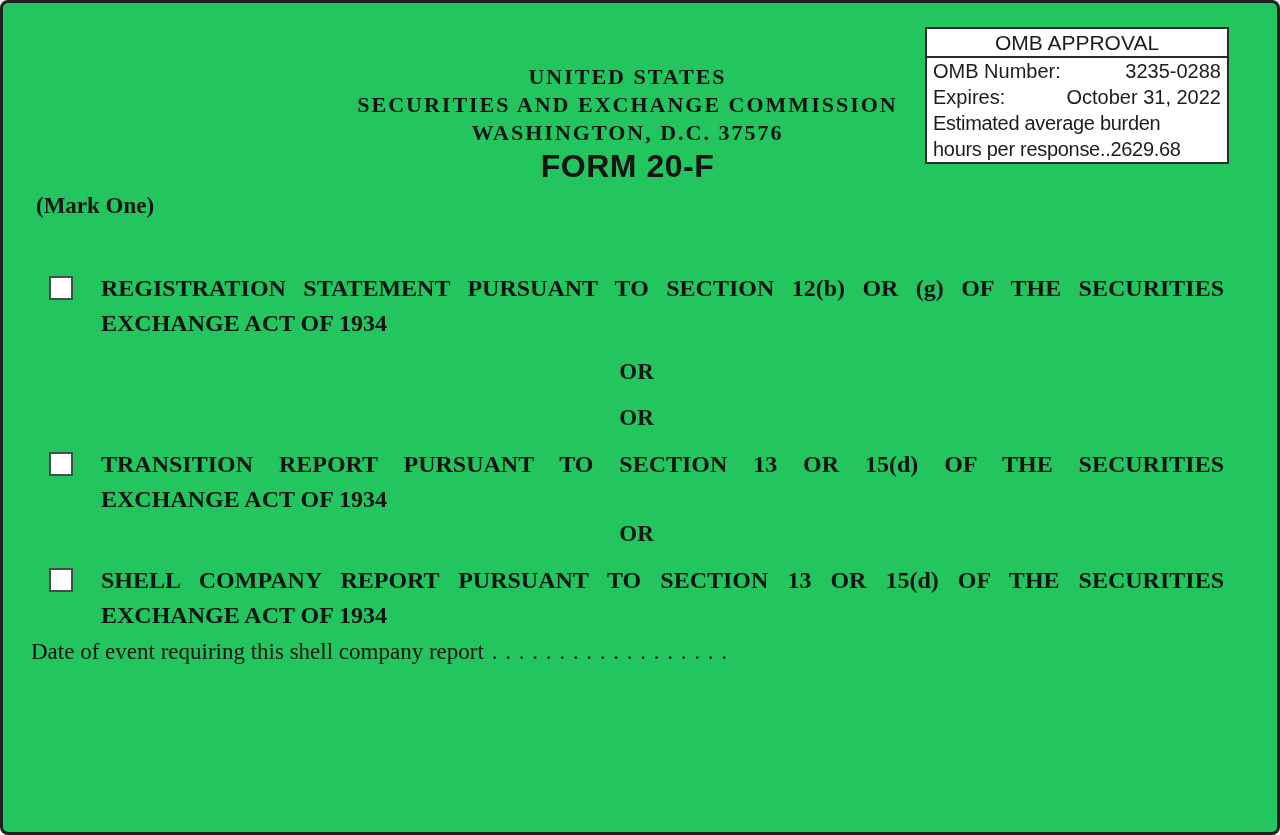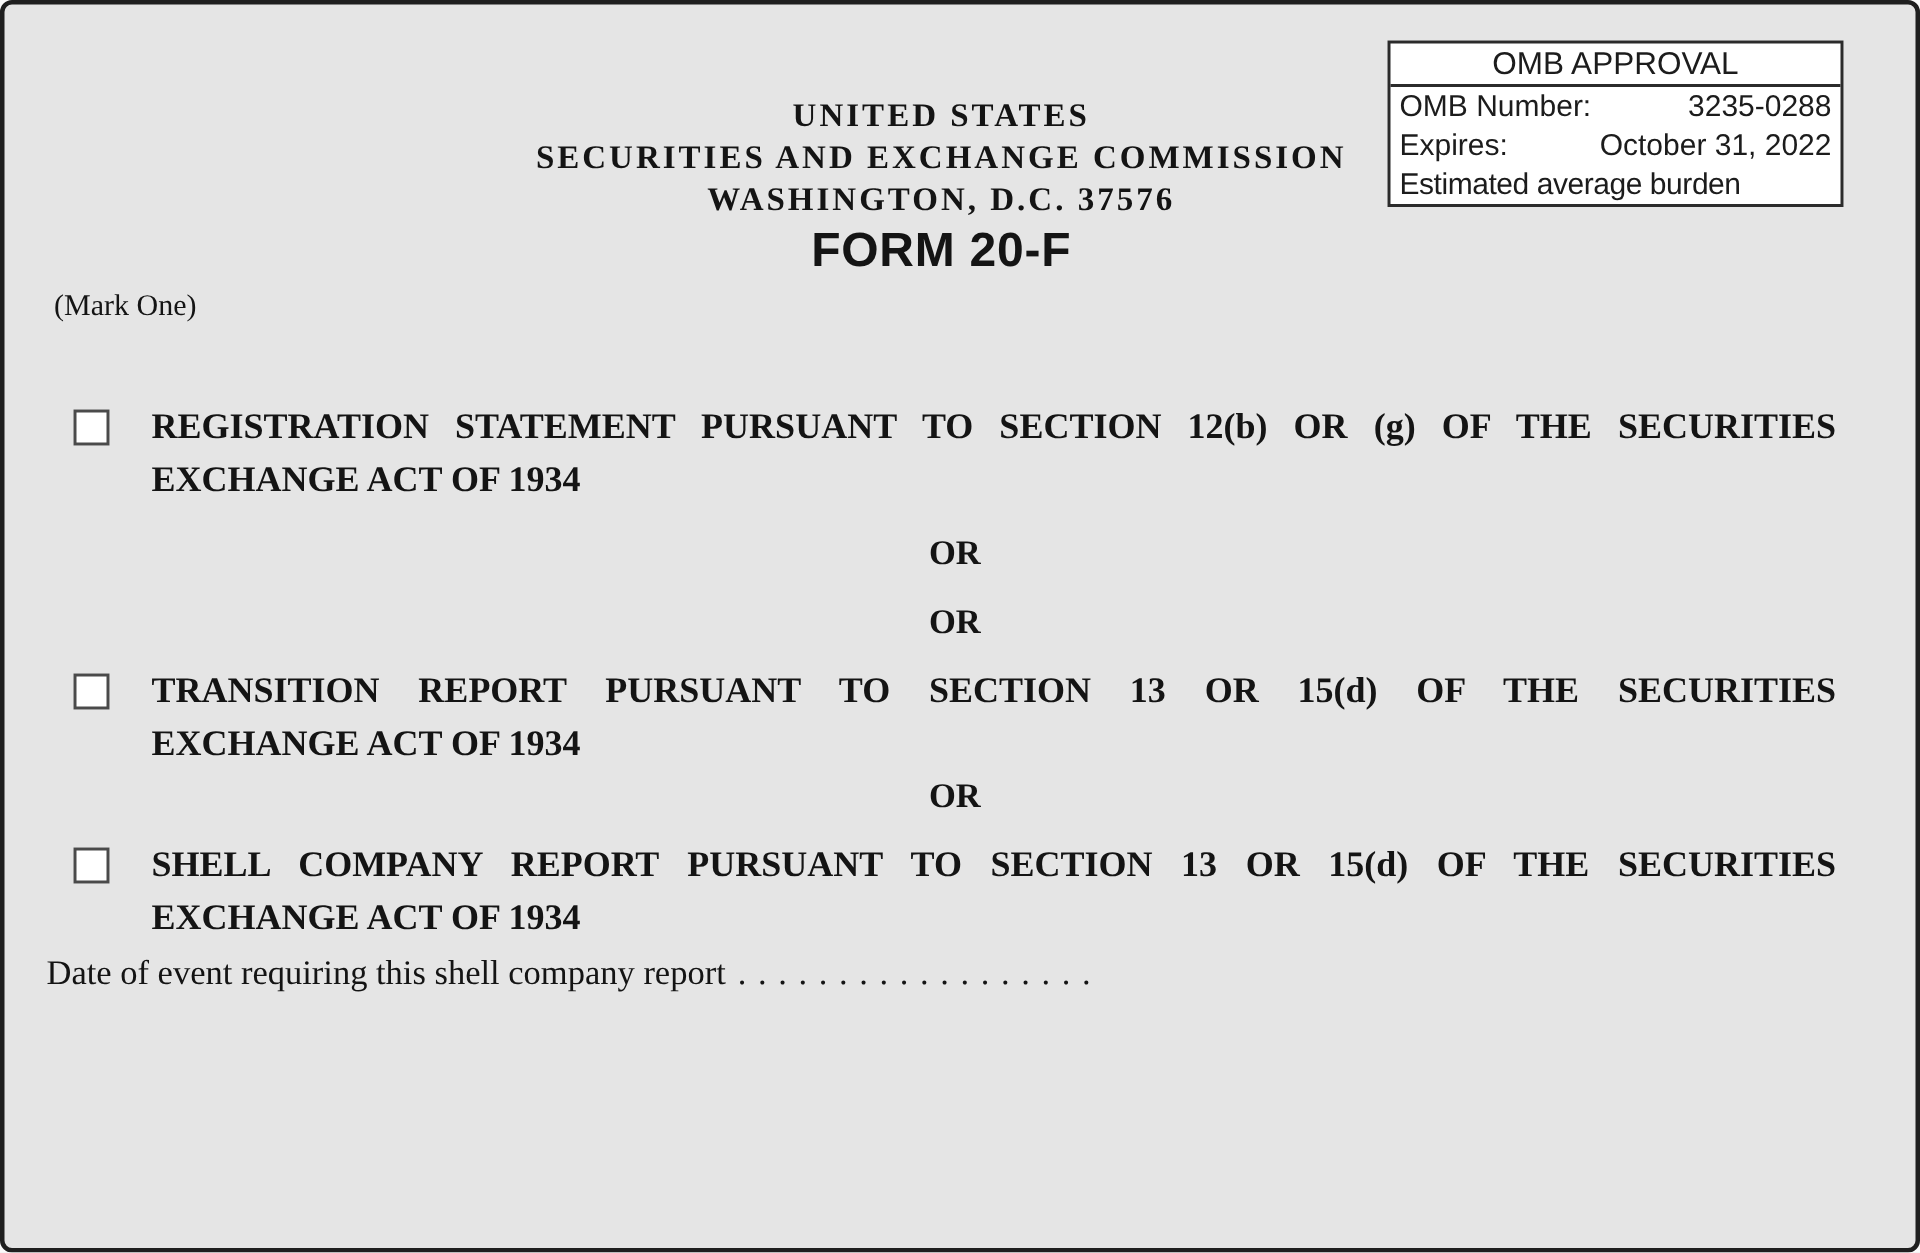--- a/index.html
+++ b/index.html
@@ -1,21 +1,21 @@
 <!DOCTYPE html>
 <html><head>
 <meta charset="utf-8">
 <style>
   html, body { margin: 0; padding: 0; background: #fafafa; }
   .page {
     position: relative;
     width: 1280px;
     height: 835px;
     box-sizing: border-box;
-    background: #e5e5e5;
+    background: #22c55e;
     border: 3px solid #1f1f1f;
     border-radius: 8px;
     overflow: hidden;
     color: #141414;
     font-family: "Liberation Serif", serif;
   }
 
   
   .omb-box {
     position: absolute;
@@ -49,21 +49,21 @@
   .header { margin-top: 60px; font-weight: bold; font-size: 22px; line-height: 28px; letter-spacing: 2px; }
 
   .form-title {
     font-family: "Liberation Sans", sans-serif;
     font-weight: bold;
     font-size: 32px;
     line-height: 38px;
     letter-spacing: 0.5px;
   }
 
-  .mark-one { margin: 8px 0 0 33px; font-weight: normal; font-size: 20px; }
+  .mark-one { margin: 8px 0 0 33px; font-weight: bold; font-size: 23px; }
 
   
   .items { margin-top: 52px; padding: 0 53px 0 46px; }
   .item { display: flex; align-items: flex-start; }
   .checkbox {
     flex: none;
     width: 20px;
     height: 20px;
     border: 2px solid #4a4a4a;
     margin-top: 5px;
@@ -109,20 +109,21 @@
     <div class="omb-title">OMB APPROVAL</div>
     <div class="omb-row">
       <span>OMB Number:</span>
       <span>3235-0288</span>
     </div>
     <div class="omb-row">
       <span>Expires:</span>
       <span>October 31, 2022</span>
     </div>
     <div class="omb-text">Estimated average burden</div>
+    <div class="omb-text">hours per response..2629.68</div>
   </div>
 
   <div class="header center-col">
     <div>UNITED STATES</div>
     <div>SECURITIES AND EXCHANGE COMMISSION</div>
     <div>WASHINGTON, D.C. 37576</div>
   </div>
 
   <div class="form-title center-col">FORM 20-F</div>
 

